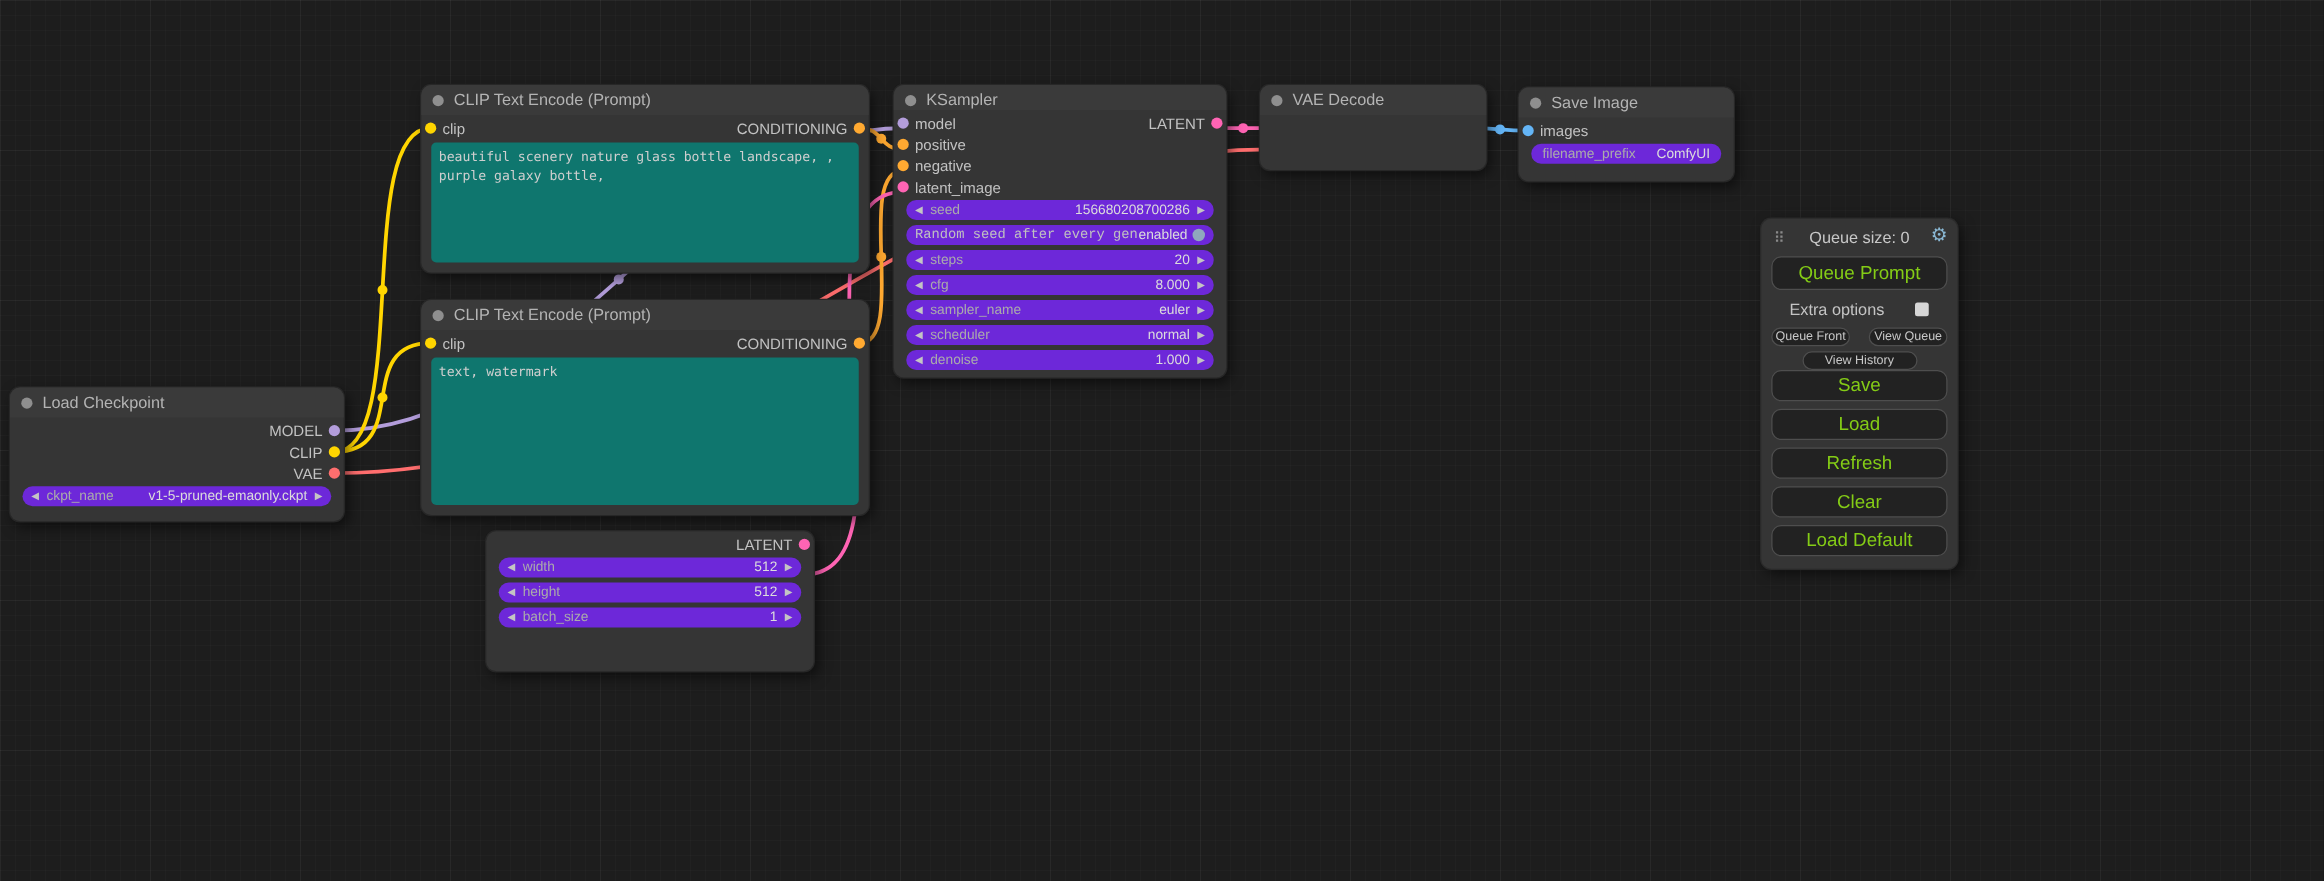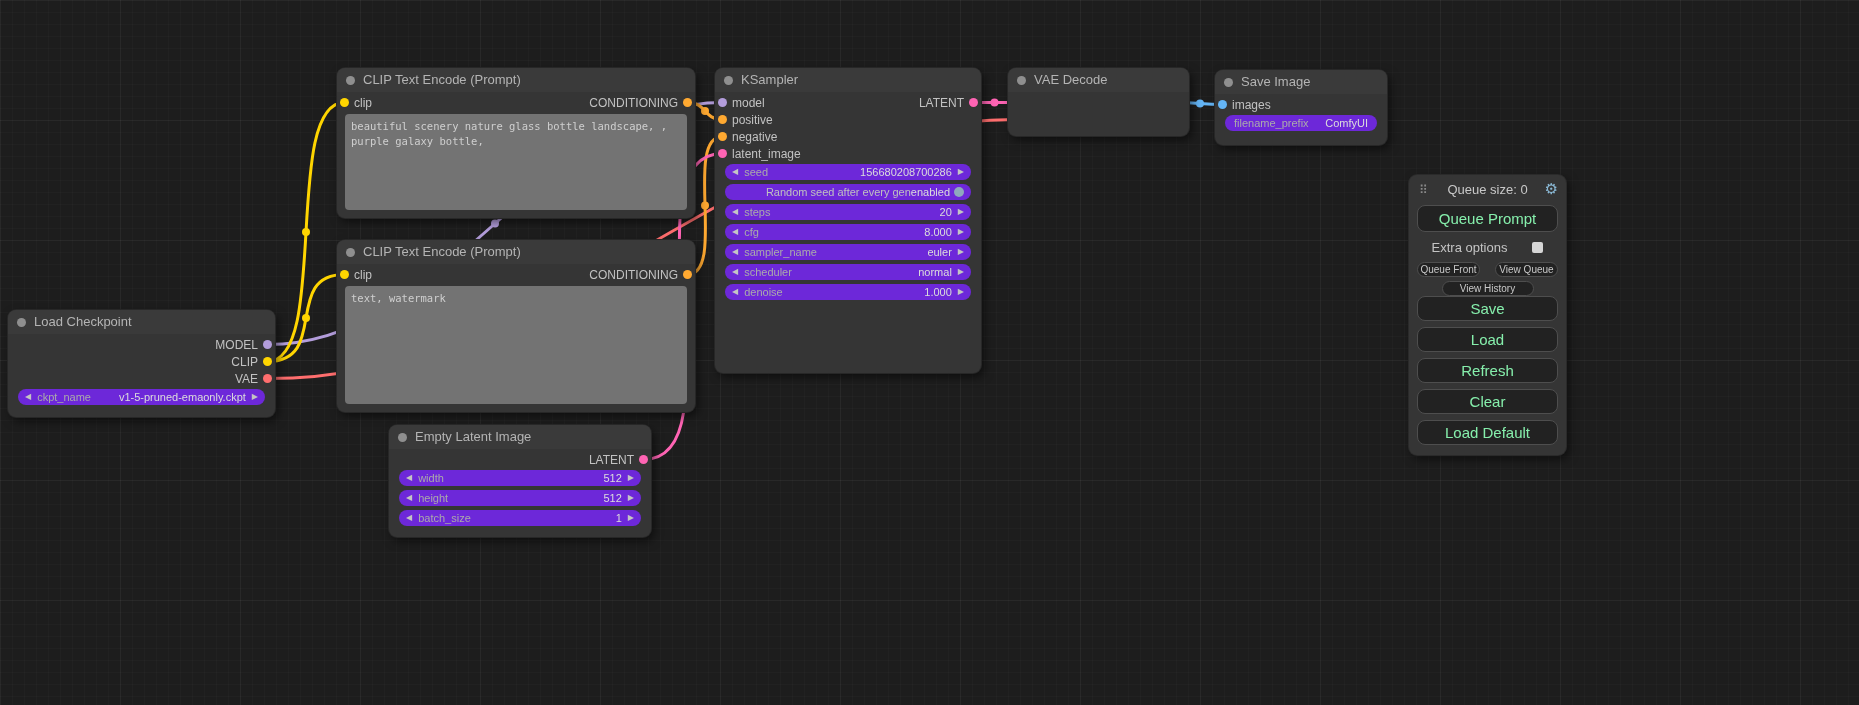--- a/index.html
+++ b/index.html
@@ -81,44 +81,44 @@
     padding: 0 7px;
     font-size: 11px;
     color: #c8c8c8;
     flex: none;
   }
   .warrow { font-size: 8px; color: #c4c4c4; line-height: 1; }
   .wlabel { margin-left: 6px; color: #ababab; white-space: nowrap; }
   .wvalue { margin-left: auto; padding-right: 6px; color: #dcdcdc; white-space: nowrap; }
   .widget.no-arrows .wlabel { margin-left: 2px; }
   .widget.no-arrows .wvalue { padding-right: 2px; }
-  .widget.toggle .wlabel { flex: 1; text-align: right; margin-left: 0; color: #c0c0c0; }
+  .widget.toggle .wlabel { flex: 1; text-align: left; margin-left: 0; color: #c0c0c0; font-family: Liberation Mono, monospace; }
   .widget.toggle .wvalue { margin-left: 0; padding-right: 4px; }
   .toggle-dot { width: 10px; height: 10px; border-radius: 50%; background: #8fa8bd; flex: none; }
 
   .prompt-box {
     flex: 1;
     margin: 3px 8px 8px;
-    background: #737373;
+    background: #0f766e;
     border-radius: 4px;
     padding: 5px 6px;
     font-family: "DejaVu Sans Mono", monospace;
     font-size: 10.5px;
     line-height: 1.4;
     color: #cfcfcf;
     white-space: pre-wrap;
     overflow: hidden;
   }
 
   
   #node-load-checkpoint { left: 8px;    top: 310px; width: 267px; height: 107px; }
   #node-clip-positive   { left: 337px;  top: 68px;  width: 358px; height: 150px; }
   #node-clip-negative   { left: 337px;  top: 240px; width: 358px; height: 172px; }
   #node-empty-latent    { left: 389px;  top: 425px; width: 262px; height: 112px; }
-  #node-ksampler        { left: 715px;  top: 68px;  width: 266px; height: 305px; }
+  #node-ksampler        { left: 715px;  top: 68px;  width: 266px; height: 234px; }
   #node-vae-decode      { left: 1008px; top: 68px;  width: 181px; height: 68px; }
   #node-save-image      { left: 1215px; top: 70px;  width: 172px; height: 75px; }
 
   
   .menu-panel {
     position: absolute;
     z-index: 3;
     left: 1409px; top: 175px;
     width: 157px;
     background: #353535;
@@ -141,21 +141,21 @@
   .gear {
     position: absolute; right: 0; top: -1px;
     color: #8ab8d4; font-size: 15px; cursor: pointer;
   }
   .btn {
     display: block;
     width: 100%;
     background: #222;
     border: 1px solid #4e4e4e;
     border-radius: 8px;
-    color: #86efac;
+    color: #84cc16;
     font-family: "Liberation Sans", sans-serif;
     font-size: 15px;
     text-align: center;
     padding: 3px 0;
     cursor: pointer;
   }
   .btn-queue-prompt { margin-top: 6px; padding: 4px 0; font-size: 15px; }
   .extra-options {
     display: flex;
     align-items: center;
@@ -267,24 +267,20 @@
         <span class="out-group">
           <span class="out-label">CONDITIONING</span>
           <span class="dot c-cond"></span>
         </span>
       </div>
     </div>
     <div class="prompt-box">text, watermark</div>
   </div>
 
   <div class="node" id="node-empty-latent">
-    <div class="node-title">
-      <span class="title-dot"></span>
-      <span>Empty Latent Image</span>
-    </div>
     <div class="slots">
       <div class="slot-row">
         <span class="out-group">
           <span class="out-label">LATENT</span>
           <span class="dot c-latent"></span>
         </span>
       </div>
     </div>
     <div class="widgets">
       <div class="widget">

